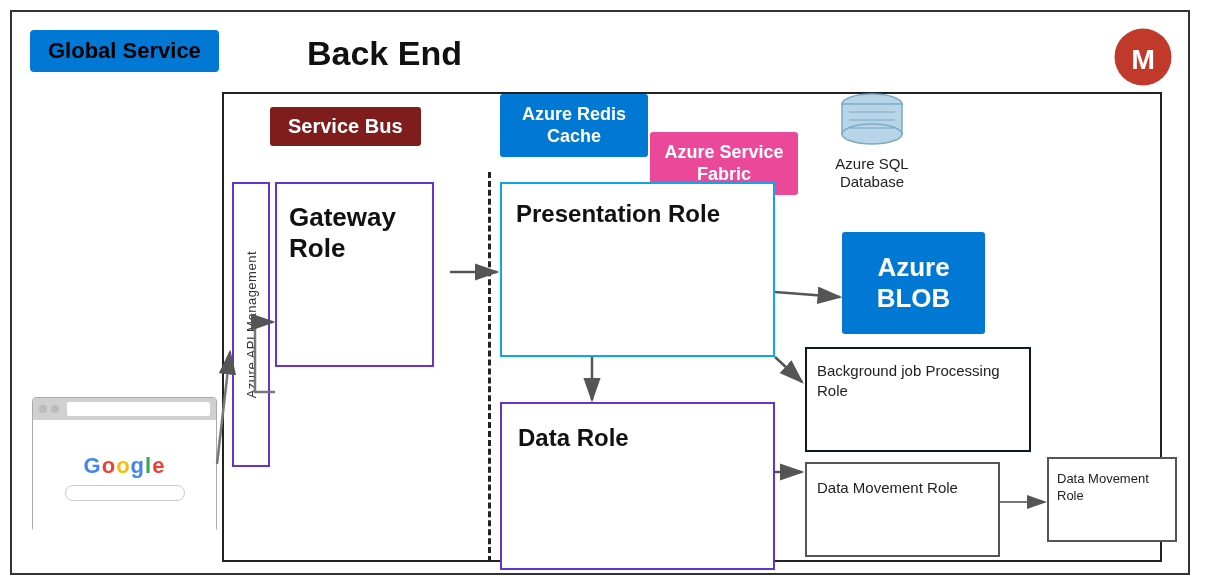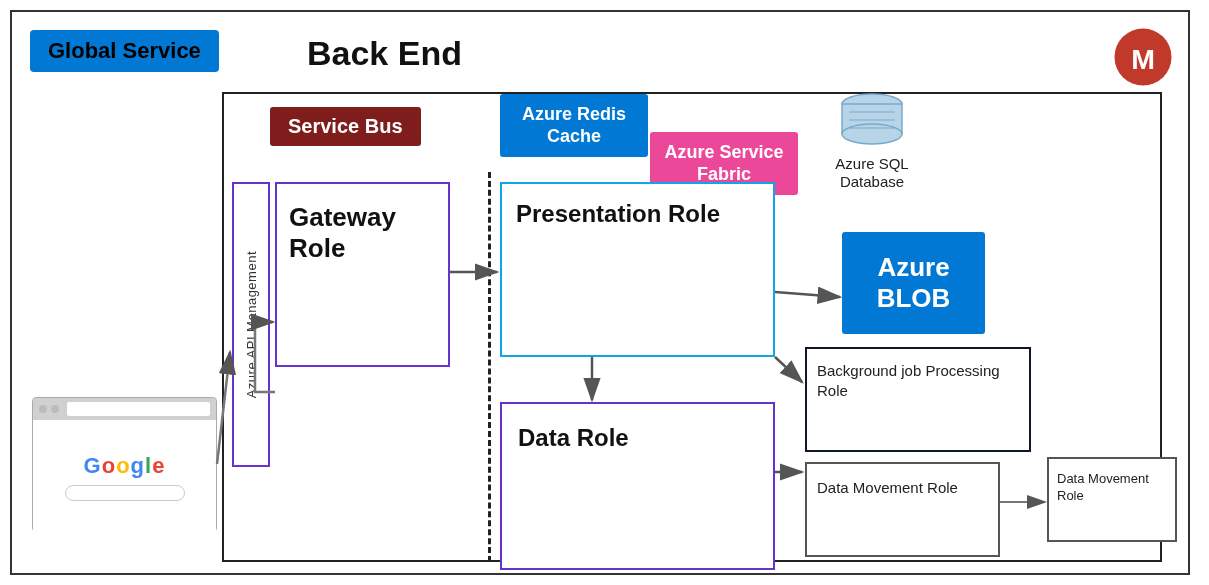--- a/index.html
+++ b/index.html
@@ -154,21 +154,21 @@
       transform: rotate(180deg);
       white-space: nowrap;
       letter-spacing: 0.5px;
     }
 
     
     .gateway-box {
       position: absolute;
       top: 170px;
       left: 263px;
-      width: 175px;
+      width: 159px;
       height: 185px;
       border: 2px solid #6633cc;
       background: #fff;
     }
     .gateway-label {
       font-size: 26px;
       font-weight: bold;
       color: #111;
       padding: 18px 12px;
       line-height: 1.2;

